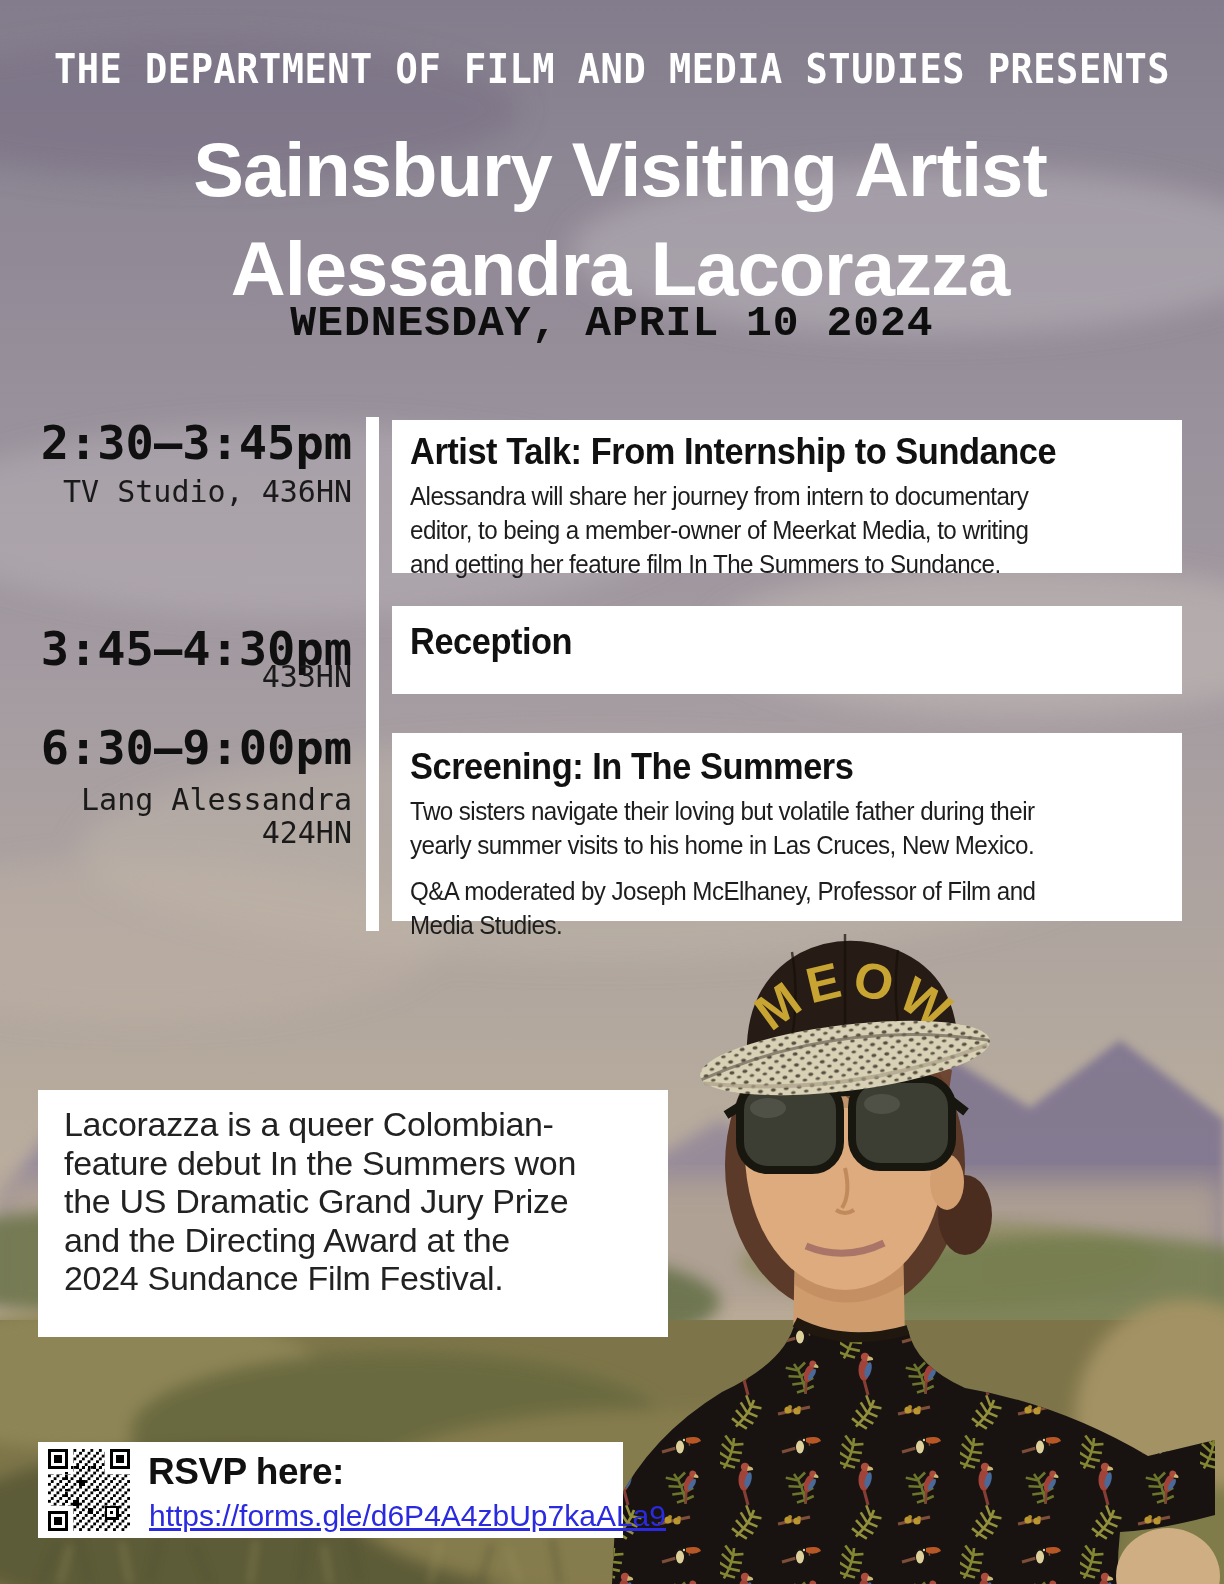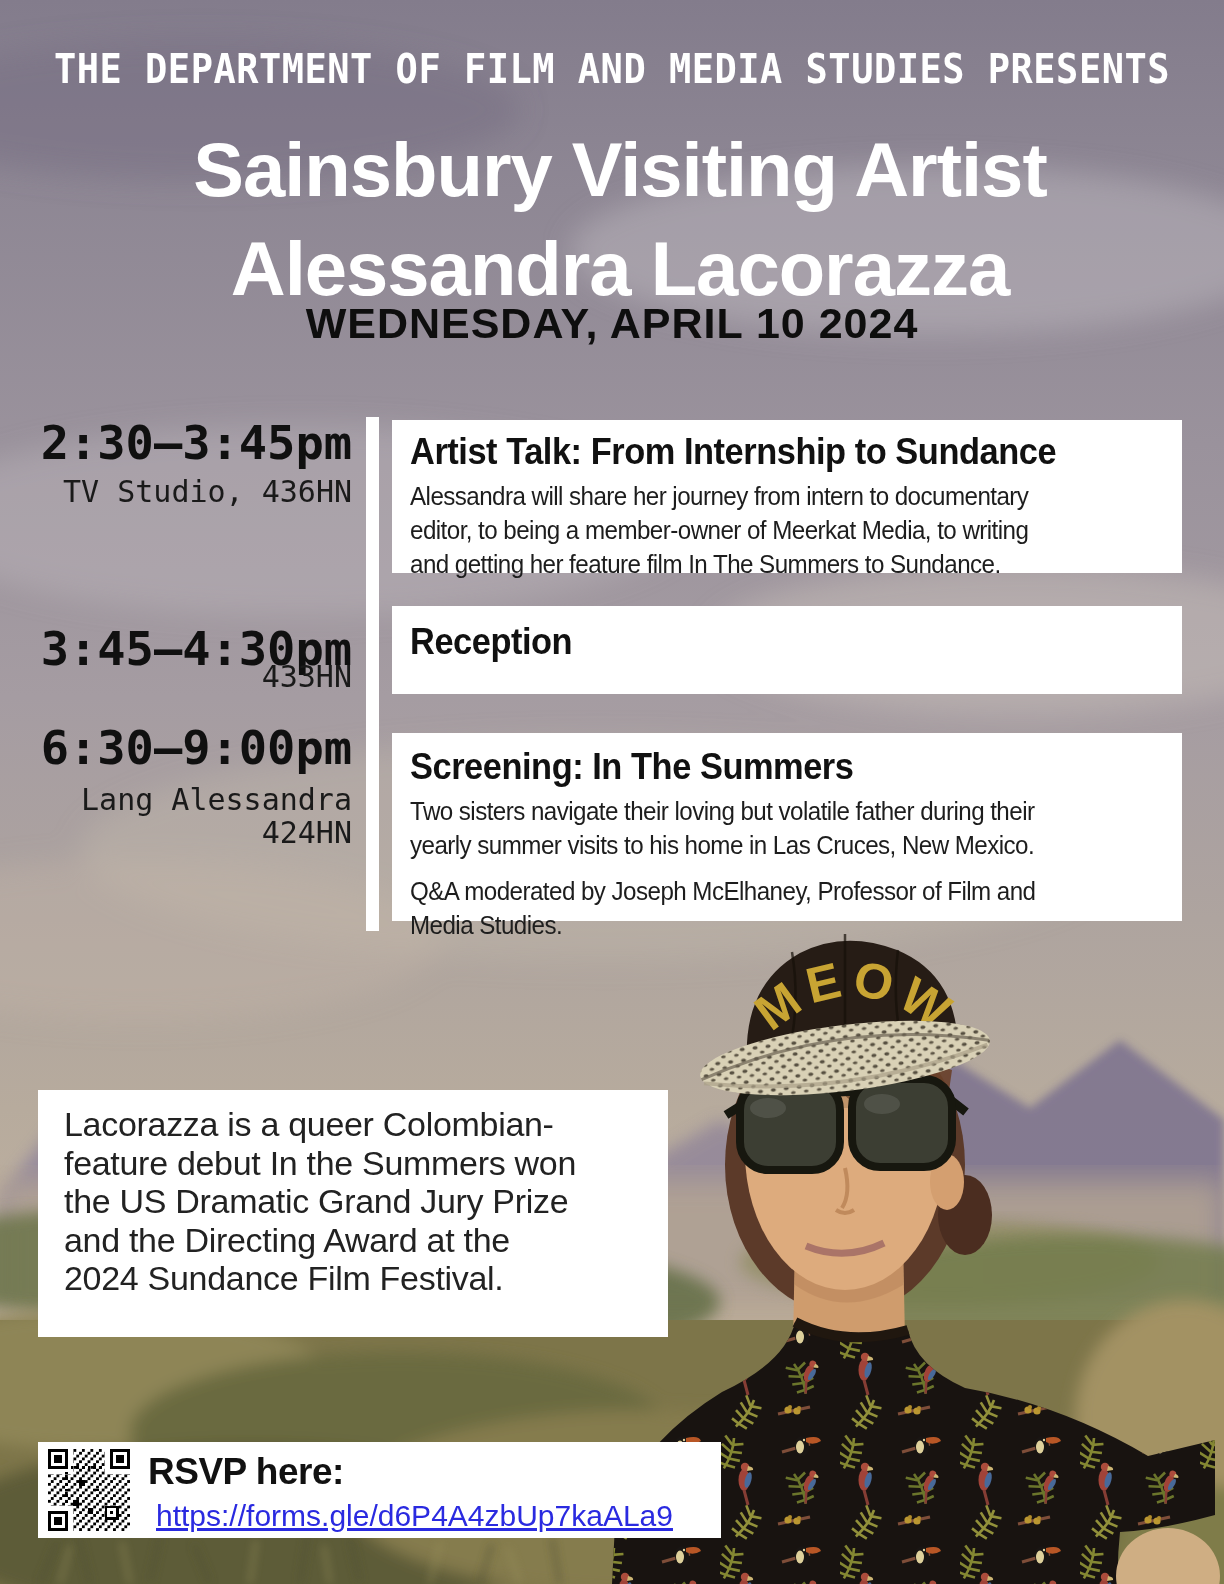--- a/index.html
+++ b/index.html
@@ -13,21 +13,21 @@
     position:absolute;top:46px;left:0;width:100%;text-align:center;color:#ffffff;
     font-family:"DejaVu Sans Mono",monospace;font-weight:700;font-size:37px;letter-spacing:0.5px;
     transform:scaleY(1.08);transform-origin:center top;white-space:nowrap;
   }
   .title{
     position:absolute;top:112px;left:0;width:100%;text-align:center;color:#ffffff;
     font-weight:700;font-size:76px;line-height:99px;letter-spacing:-1px;white-space:nowrap;
   }
   .date{
     position:absolute;top:299px;left:0;width:100%;text-align:center;color:#0e0e0e;
-    font-family:Liberation Sans, sans-serif;font-weight:700;font-size:43px;letter-spacing:1px;white-space:nowrap;
+    font-family:Liberation Mono, monospace;font-weight:700;font-size:43px;letter-spacing:1px;white-space:nowrap;
   }
   .divider{position:absolute;left:366px;top:417px;width:13px;height:514px;background:#ffffff;}
   .sched-time{
     position:absolute;right:872px;color:#101010;white-space:nowrap;
     font-family:"DejaVu Sans Mono",monospace;font-weight:700;font-size:47px;line-height:47px;
   }
   .sched-loc{
     position:absolute;right:872px;color:#1a1a1a;text-align:right;white-space:nowrap;
     font-family:"DejaVu Sans Mono",monospace;font-weight:400;font-size:30px;line-height:33px;
   }
@@ -42,24 +42,24 @@
     margin:0 0 5px 0;color:#111111;font-size:37px;line-height:44px;font-weight:700;letter-spacing:-0.5px;
     transform:scaleX(0.93);transform-origin:left center;white-space:nowrap;
   }
   .body-line{
     color:#1d1d1d;font-size:26px;line-height:34px;letter-spacing:-0.6px;white-space:nowrap;
     transform:scaleX(0.93);transform-origin:left center;
   }
   .qa-gap{margin-top:12px;}
   .bio{position:absolute;left:38px;top:1090px;width:630px;height:247px;background:#ffffff;box-sizing:border-box;padding:15px 26px;}
   .bio-line{color:#222222;font-size:34px;line-height:38.5px;letter-spacing:-0.3px;white-space:nowrap;}
-  .rsvp{position:absolute;left:38px;top:1442px;width:683px;height:96px;background:#ffffff;}
+  .rsvp{position:absolute;left:38px;top:1442px;width:585px;height:96px;background:#ffffff;}
   .qr{position:absolute;left:10px;top:7px;width:82px;height:82px;}
   .rsvp-label{position:absolute;left:110px;top:9px;color:#111111;font-size:37px;font-weight:700;letter-spacing:-0.5px;}
-  .rsvp-link{position:absolute;left:118px;top:57px;color:#2a2ae0;font-size:30px;text-decoration:underline;cursor:pointer;white-space:nowrap;}
+  .rsvp-link{position:absolute;left:111px;top:57px;color:#2a2ae0;font-size:30px;text-decoration:underline;cursor:pointer;white-space:nowrap;}
 </style>
 </head>
 <body>
 
 <div class="poster">
 
   <svg class="bg-art" viewBox="0 0 1224 1584" aria-hidden="true">
     <defs>
       <filter id="b4">
           <feGaussianBlur stdDeviation="4"></feGaussianBlur>

